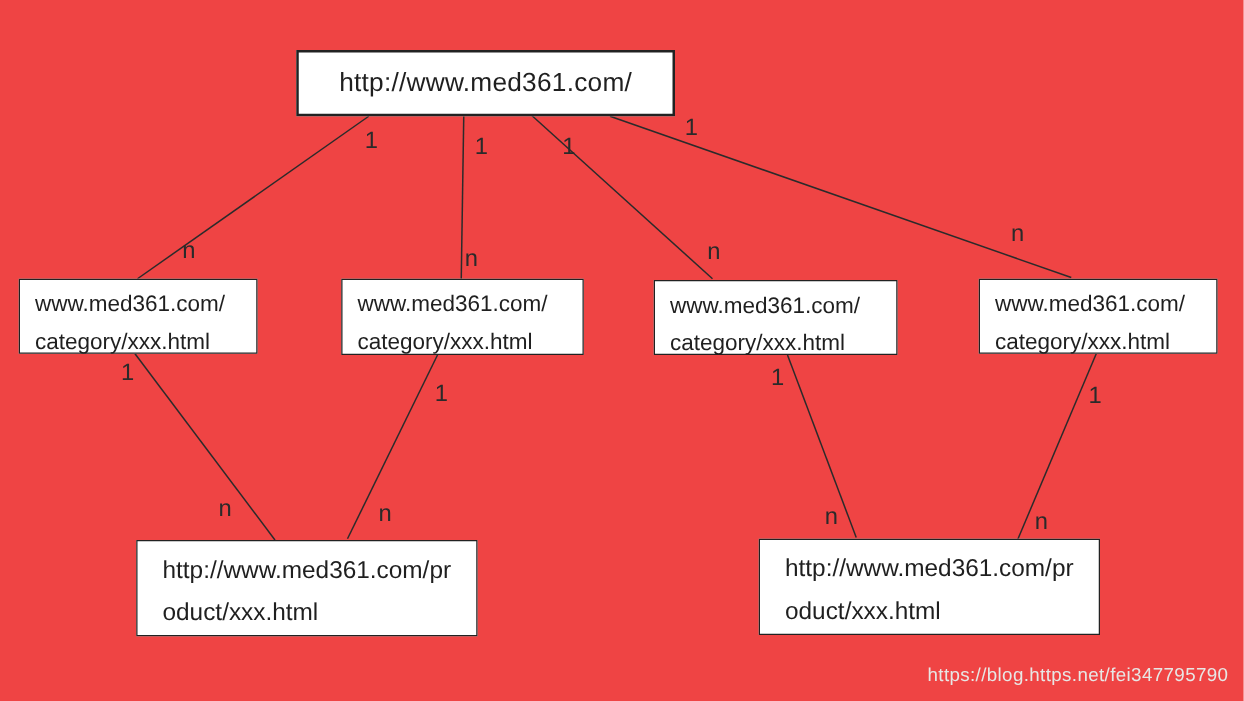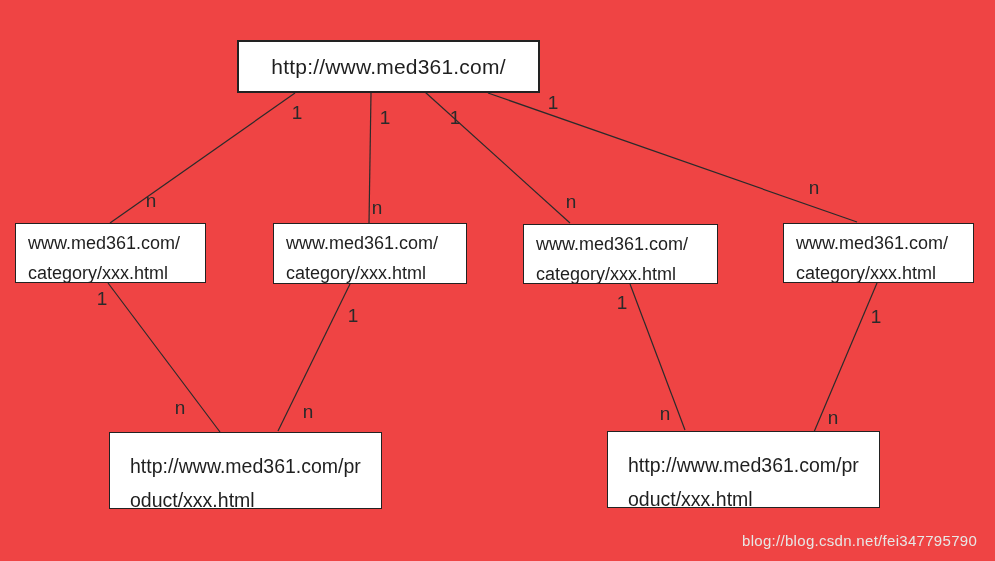--- a/index.html
+++ b/index.html
@@ -42,21 +42,21 @@
     letter-spacing: 0.2px;
   }
   .cat-box {
     font-size: 18px;
     line-height: 30px;
     padding: 4px 14px 0 12px;
   }
   .prod-box {
     font-size: 19.5px;
     line-height: 34px;
-    padding: 16px 0 0 20px;
+    padding: 6px 0 0 20px;
   }
   .edge-label {
     position: absolute;
     transform: translate(-50%, -50%);
     font-size: 19px;
     color: #2a2a2a;
     background: transparent;
   }
   .watermark {
     position: absolute;
@@ -134,15 +134,15 @@
 
   <span class="edge-label" style="left:353px; top:316px;">1</span>
   <span class="edge-label" style="left:308px; top:412px;">n</span>
 
   <span class="edge-label" style="left:622px; top:303px;">1</span>
   <span class="edge-label" style="left:665px; top:414px;">n</span>
 
   <span class="edge-label" style="left:876px; top:317px;">1</span>
   <span class="edge-label" style="left:833px; top:418px;">n</span>
 
-  <div class="watermark">blog://blog.csdn.net/fei347795790</div>
+  <div class="watermark">https://blog.https.net/fei347795790</div>
 
 </div>
 
 </body></html>

